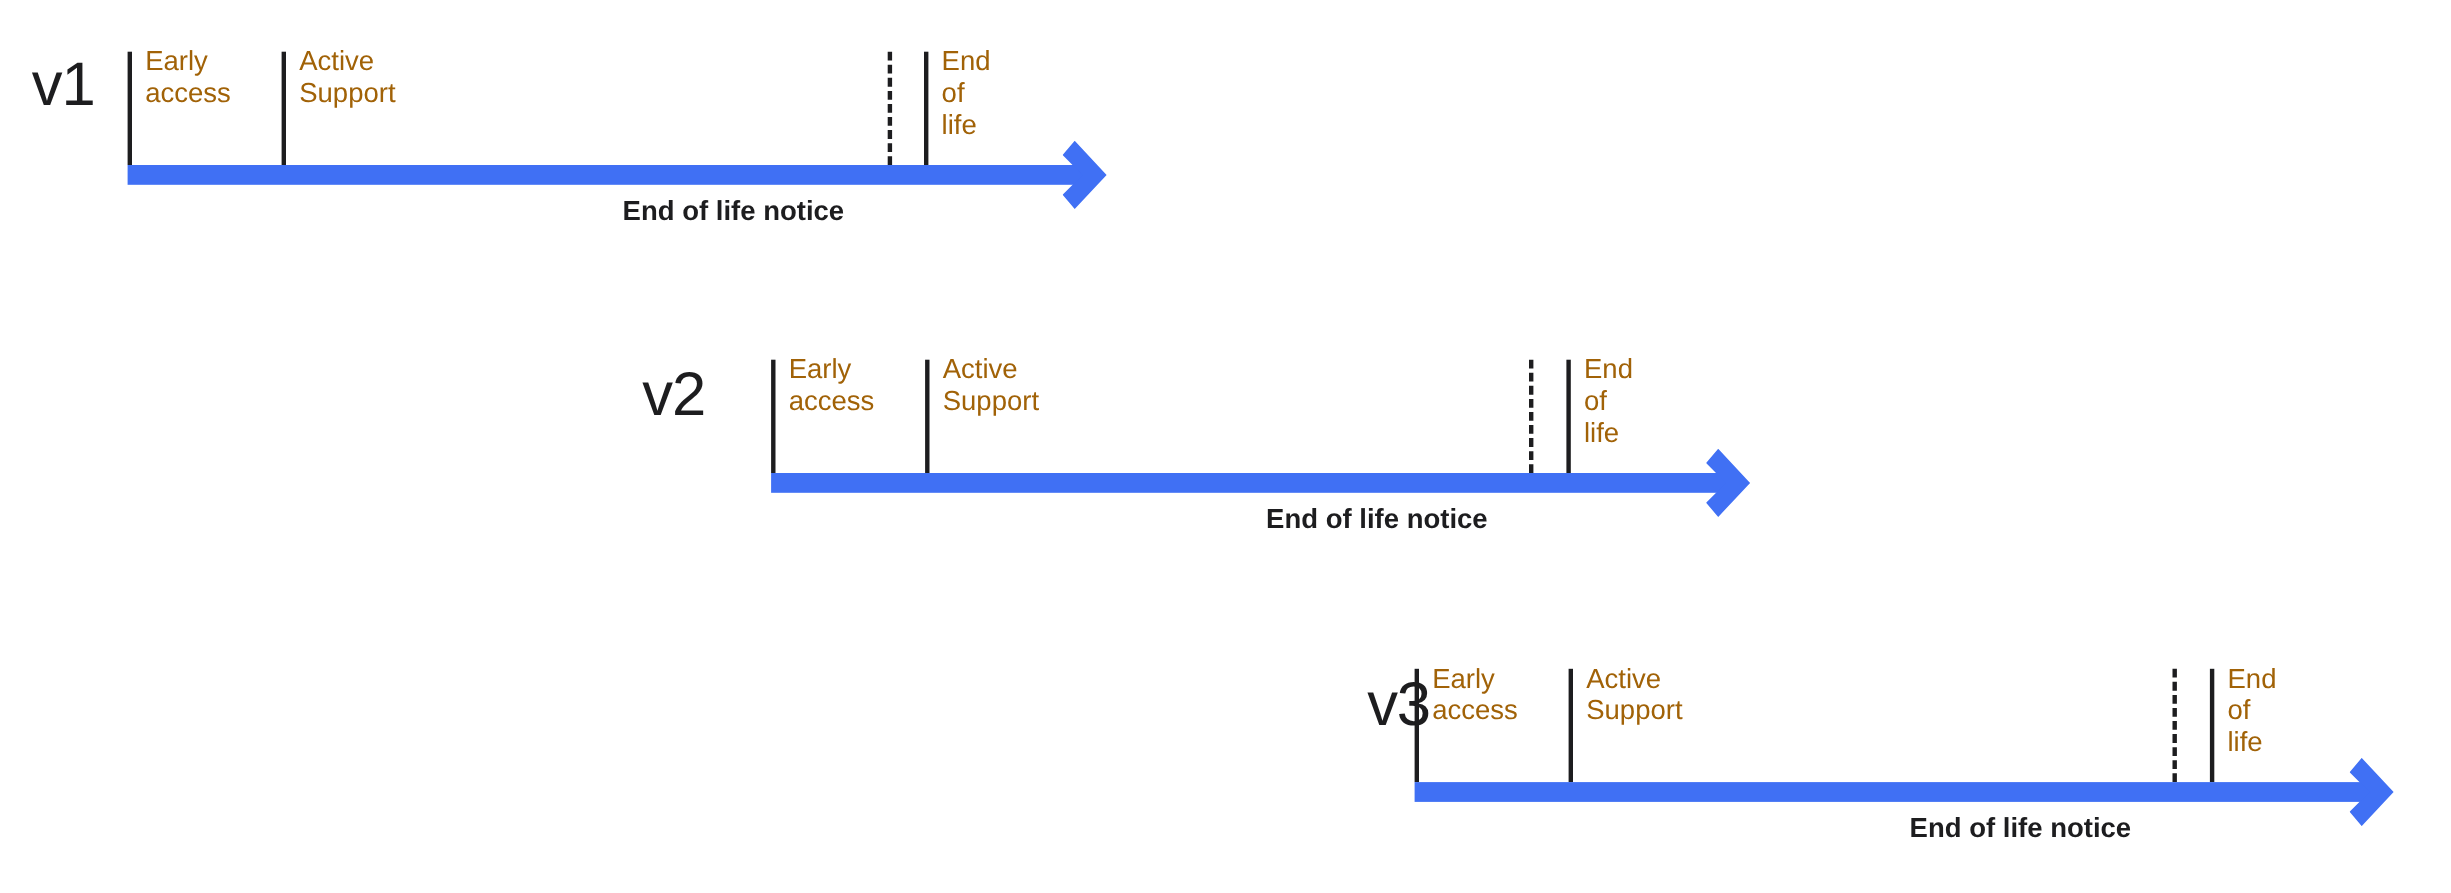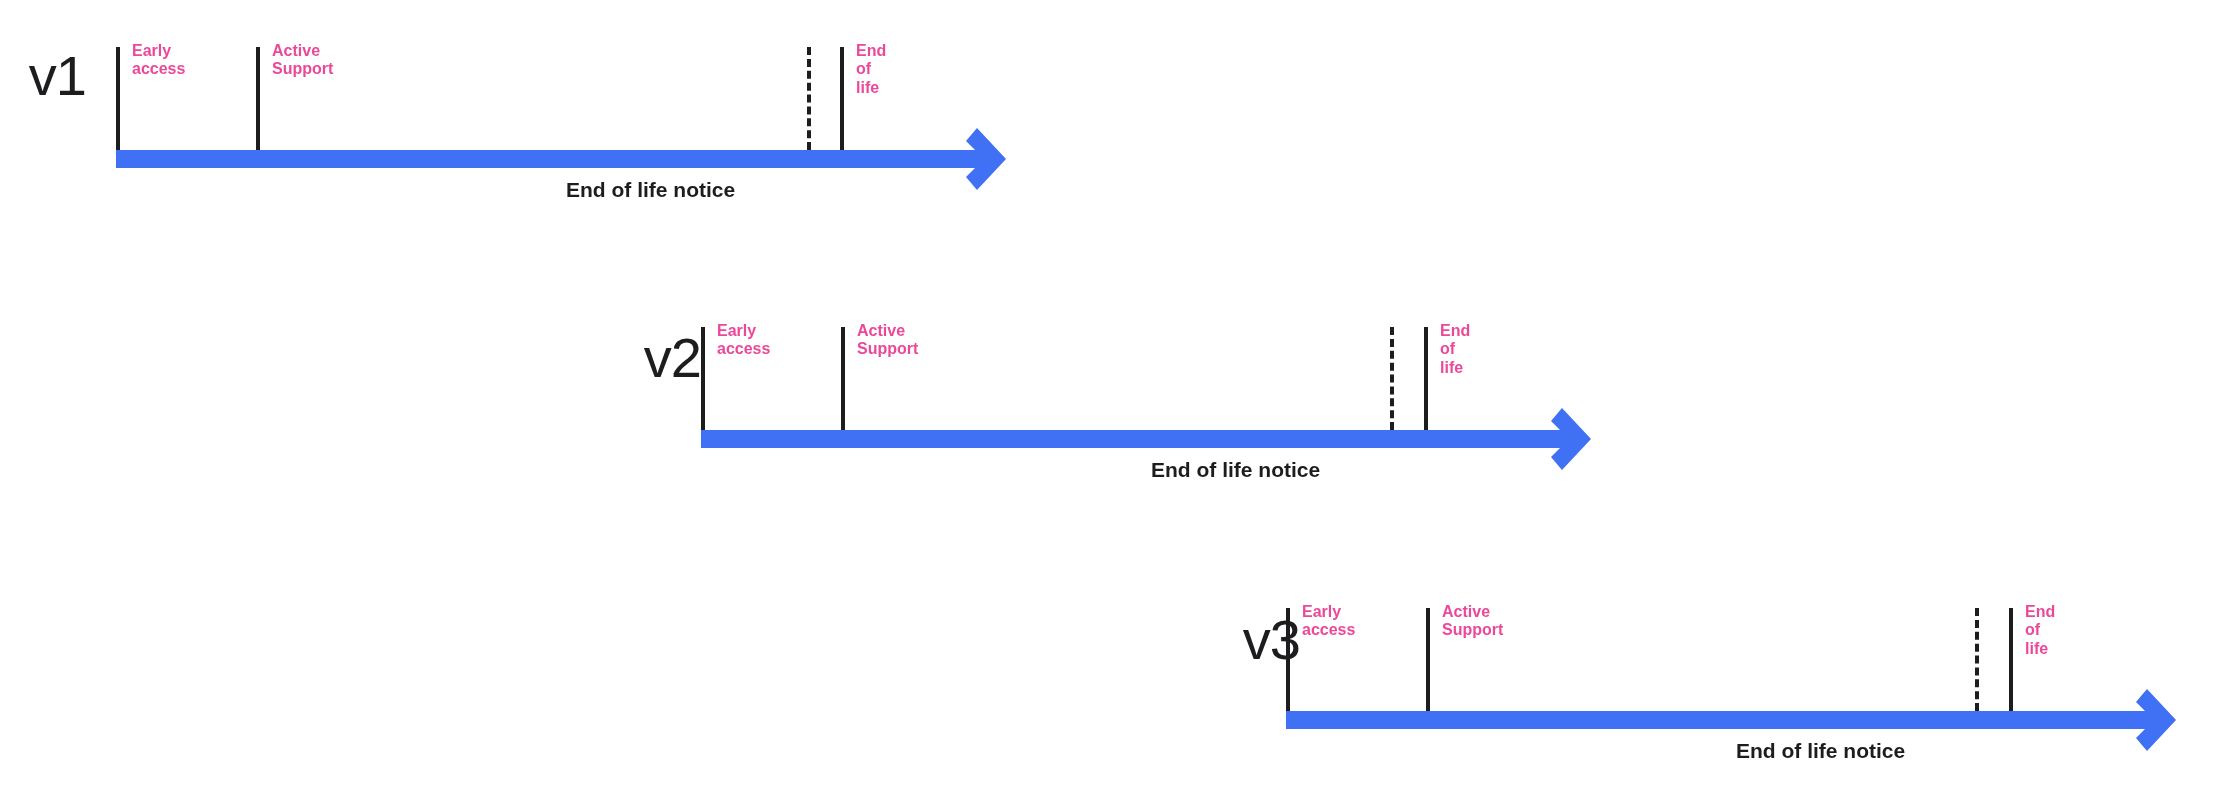--- a/index.html
+++ b/index.html
@@ -38,44 +38,44 @@
   
   .tick-dashed{
     position:absolute;
     width:0;
     border-left:4px dashed #1d1d1f;
   }
 
   
   .phase-label{
     position:absolute;
-    font-size:16px;
-    font-weight:700;
+    font-size:25px;
+    font-weight:400;
     line-height:1.15;
-    color:#ec4899;
+    color:#a16207;
     white-space:pre-line;
   }
 
   
   .bar{
     position:absolute;
     height:18px;
     background:#4070f4;
   }
   
   .arrow-head{
     position:absolute;
     overflow:visible;
   }
   .arrow-head svg{display:block;}
 
   
   .notice-label{
     position:absolute;
-    font-size:21px;
+    font-size:25px;
     font-weight:700;
     line-height:1.15;
     color:#1d1d1f;
     white-space:nowrap;
   }
 </style>
 </head>
 <body>
 
 <div class="canvas">
@@ -97,21 +97,21 @@
     <div class="arrow-head" style="left:966px;top:128px;">
       <svg width="72" height="62" viewBox="0 0 72 62" aria-hidden="true">
         <path d="M11 0 L40 31 L11 62 L0 49 L18 31 L0 13 Z" fill="#4070f4"></path>
       </svg>
     </div>
 
     <div class="notice-label" style="left:566px;top:178px;">End of life notice</div>
   </div>
 
   <div class="timeline">
-    <div class="version-label" style="left:633px;top:330px;width:68px;">v2</div>
+    <div class="version-label" style="left:573px;top:330px;width:68px;">v2</div>
 
     <div class="tick" style="left:701px;top:327px;height:103px;"></div>
     <div class="tick" style="left:841px;top:327px;height:103px;"></div>
     <div class="tick-dashed" style="left:1390px;top:327px;height:103px;"></div>
     <div class="tick" style="left:1424px;top:327px;height:103px;"></div>
 
     <div class="phase-label" style="left:717px;top:322px;">Early
 access</div>
     <div class="phase-label" style="left:857px;top:322px;">Active Support</div>
     <div class="phase-label" style="left:1440px;top:322px;">End of life</div>

